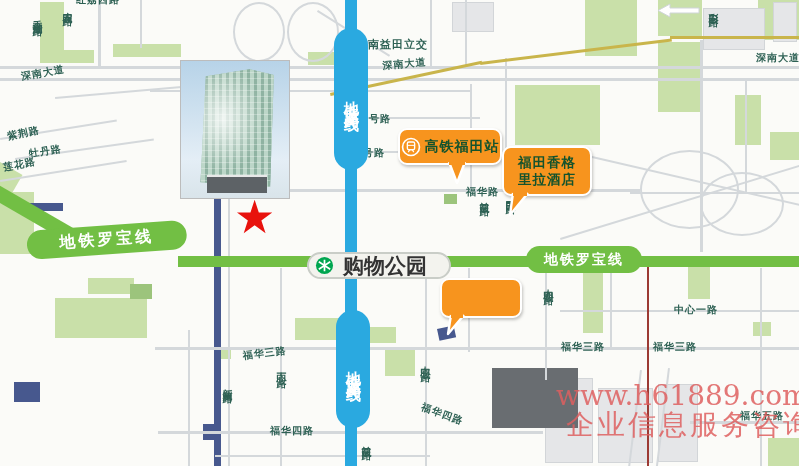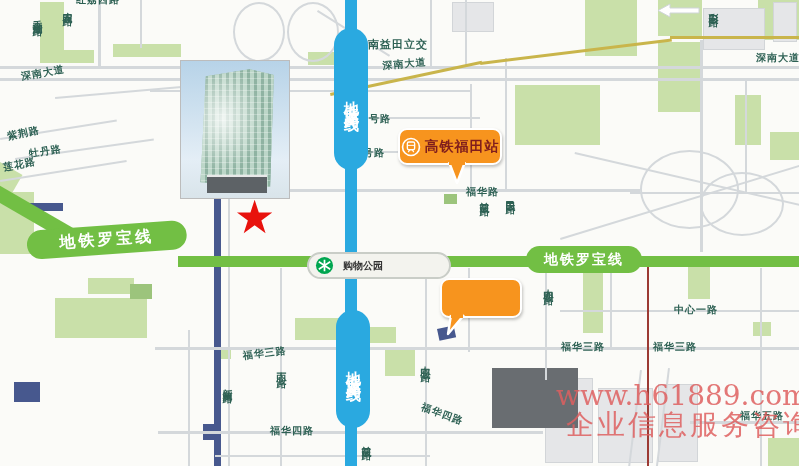--- a/index.html
+++ b/index.html
@@ -25,41 +25,41 @@
   .gline,.gcap,.bline,.bcap{z-index:5}
   .gline{position:absolute;background:#72bf44;transform-origin:0 0}
   .gcap{position:absolute;background:#72bf44;border-radius:15px;color:#fff;font-weight:bold;
         display:flex;align-items:center;justify-content:center;transform-origin:0 0}
   .bline{position:absolute;background:#2aa9e0;left:345px;top:0;width:12px;height:466px}
   .bcap{position:absolute;background:#2aa9e0;border-radius:17px;color:#fff;font-weight:bold;
         writing-mode:vertical-rl;letter-spacing:4px;display:flex;align-items:center;justify-content:center;
         font-size:15px}
   .station{position:absolute;left:307px;top:252px;width:144px;height:27px;background:#f3f3ee;
            border:2px solid #c9cdc7;border-radius:15px;display:flex;align-items:center;gap:5px;
-           padding:0 6px;box-sizing:border-box;font-weight:bold;font-size:10px;color:#333;z-index:6}
+           padding:0 6px;box-sizing:border-box;font-weight:bold;font-size:21px;color:#333;z-index:6}
   
   .photo{position:absolute;left:180px;top:60px;width:108px;height:137px;border:1px solid #bcbcbc;
          background:linear-gradient(#b7d3e8,#e4eef6 72%,#d9e4ea);z-index:7;overflow:hidden}
   .tower{position:absolute;left:16%;top:6%;width:70%;height:86%;
          background:
            repeating-linear-gradient(0deg,rgba(255,255,255,.28) 0 1px,transparent 1px 6px),
            repeating-linear-gradient(90deg,#8fb3a2 0 3px,#bcd6c8 3px 7px),
            linear-gradient(100deg,#a6c6b4,#7fa796);
          clip-path:polygon(10% 6%,68% 0,100% 5%,95% 100%,3% 96%)}
   .tower-sheen{position:absolute;left:16%;top:6%;width:70%;height:86%;
          background:radial-gradient(ellipse at 32% 42%,rgba(255,255,255,.8),rgba(255,255,255,0) 55%);
          clip-path:polygon(10% 6%,68% 0,100% 5%,95% 100%,3% 96%)}
   .tower-base{position:absolute;left:24%;bottom:4%;width:56%;height:11%;background:#5d6266;
          border-top:2px solid #e8e8e8}
   
   .star{position:absolute;left:234px;top:194px;font-size:46px;line-height:1;color:#e8120d;z-index:8;
         font-family:"DejaVu Sans",sans-serif;text-shadow:0 0 2px #fff}
   
   .bubble{position:absolute;background:#f7941e;border:2.5px solid #fff;border-radius:9px;
-          color:#7f1d1d;font-weight:bold;box-shadow:1px 2px 3px rgba(90,90,90,.35);
+          color:#14532d;font-weight:bold;box-shadow:1px 2px 3px rgba(90,90,90,.35);
           display:flex;align-items:center;justify-content:center;text-align:center;z-index:9;
           box-sizing:border-box}
   .bubble .tail{position:absolute;overflow:visible}
   .bt{letter-spacing:1px}
   .two{font-size:13.5px;line-height:17px;letter-spacing:1px}
   .tr-icon{display:inline-flex;margin-right:4px}
   
   .warrow{position:absolute;left:657px;top:3px;z-index:4}
   .wm{position:absolute;font-family:"DejaVu Serif",serif;color:rgba(222,95,95,.85);
       white-space:nowrap;z-index:10}
@@ -224,20 +224,30 @@
         <line x1="12.4" y1="14" x2="14" y2="16.6" stroke="#fff" stroke-width="1.3"></line>
       </svg>
     </span>
     <span class="bt">高铁福田站</span>
     <svg class="tail" style="left:46px;top:31px" width="24" height="26" viewBox="0 0 24 26">
       <path d="M3,1 L11,22 L19,1" fill="#f7941e" stroke="#fff" stroke-width="2.4" stroke-linejoin="round"></path>
       <rect x="3" y="0" width="16" height="4" fill="#f7941e"></rect>
     </svg>
   </div>
 
+  <div class="bubble two" style="left:502px;top:146px;width:90px;height:50px">
+    <span>
+      <span>福田香格</span><br>
+      <span>里拉酒店</span>
+    </span>
+    <svg class="tail" style="left:5px;top:44px" width="24" height="26" viewBox="0 0 24 26">
+      <path d="M4,1 L1,23 L19,1" fill="#f7941e" stroke="#fff" stroke-width="2.4" stroke-linejoin="round"></path>
+      <rect x="4" y="0" width="14" height="4" fill="#f7941e"></rect>
+    </svg>
+  </div>
 
   <div class="bubble two" style="left:440px;top:278px;width:82px;height:40px;font-size:13px;line-height:16px">
     <svg class="tail" style="left:4px;top:34px" width="24" height="24" viewBox="0 0 24 24">
       <path d="M5,1 L2,20 L18,1" fill="#f7941e" stroke="#fff" stroke-width="2.4" stroke-linejoin="round"></path>
       <rect x="5" y="0" width="12" height="4" fill="#f7941e"></rect>
     </svg>
   </div>
 
   <div class="warrow">
     <svg width="44" height="15" viewBox="0 0 44 15">

